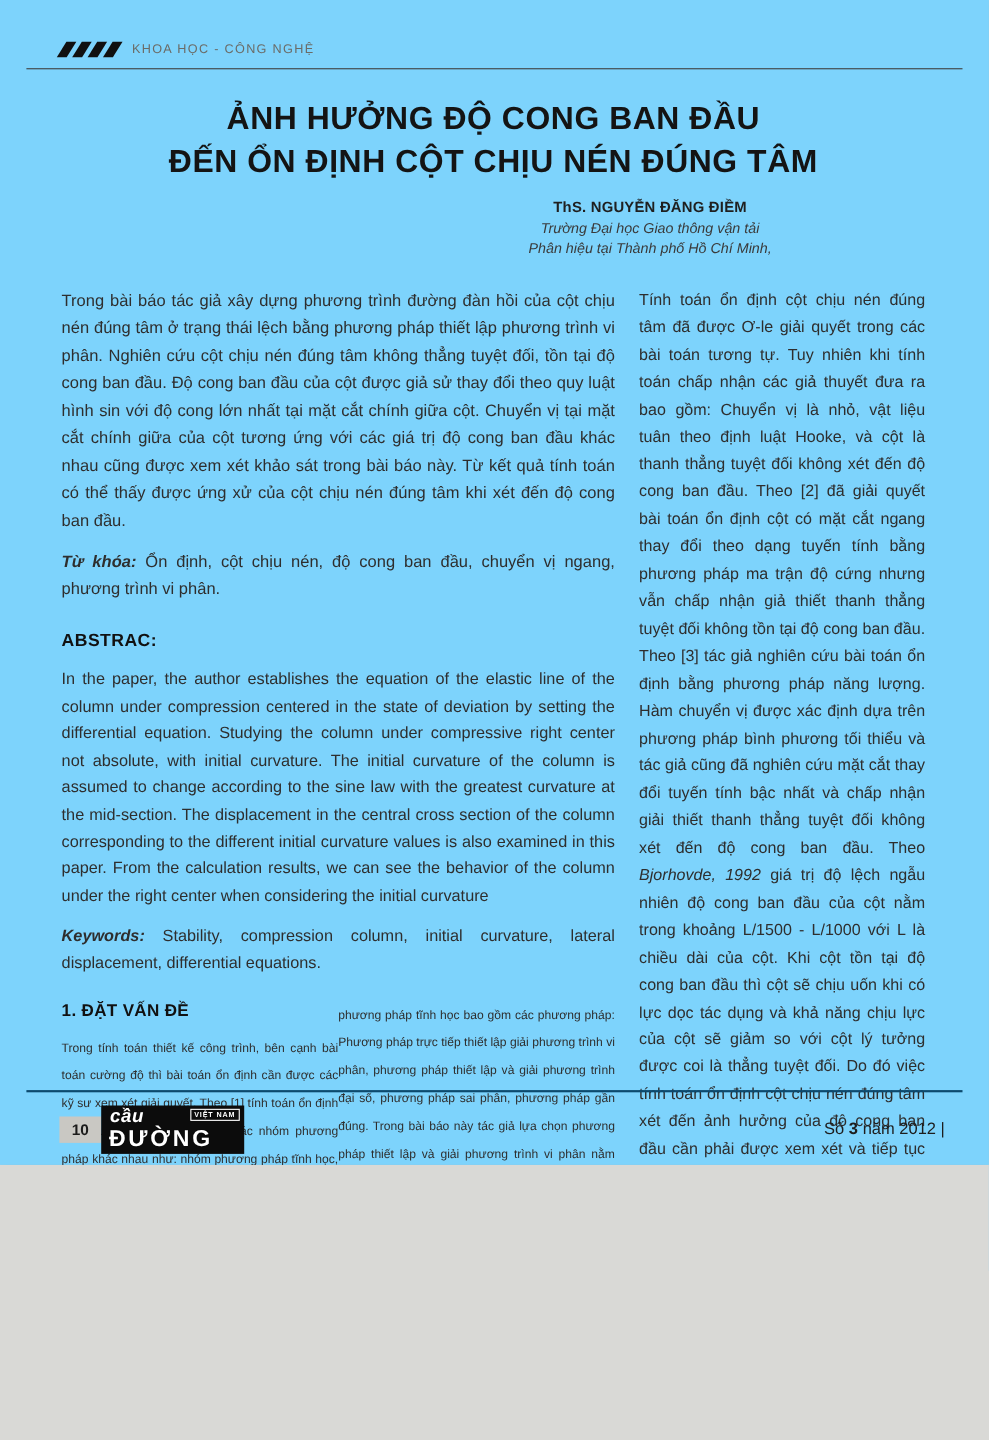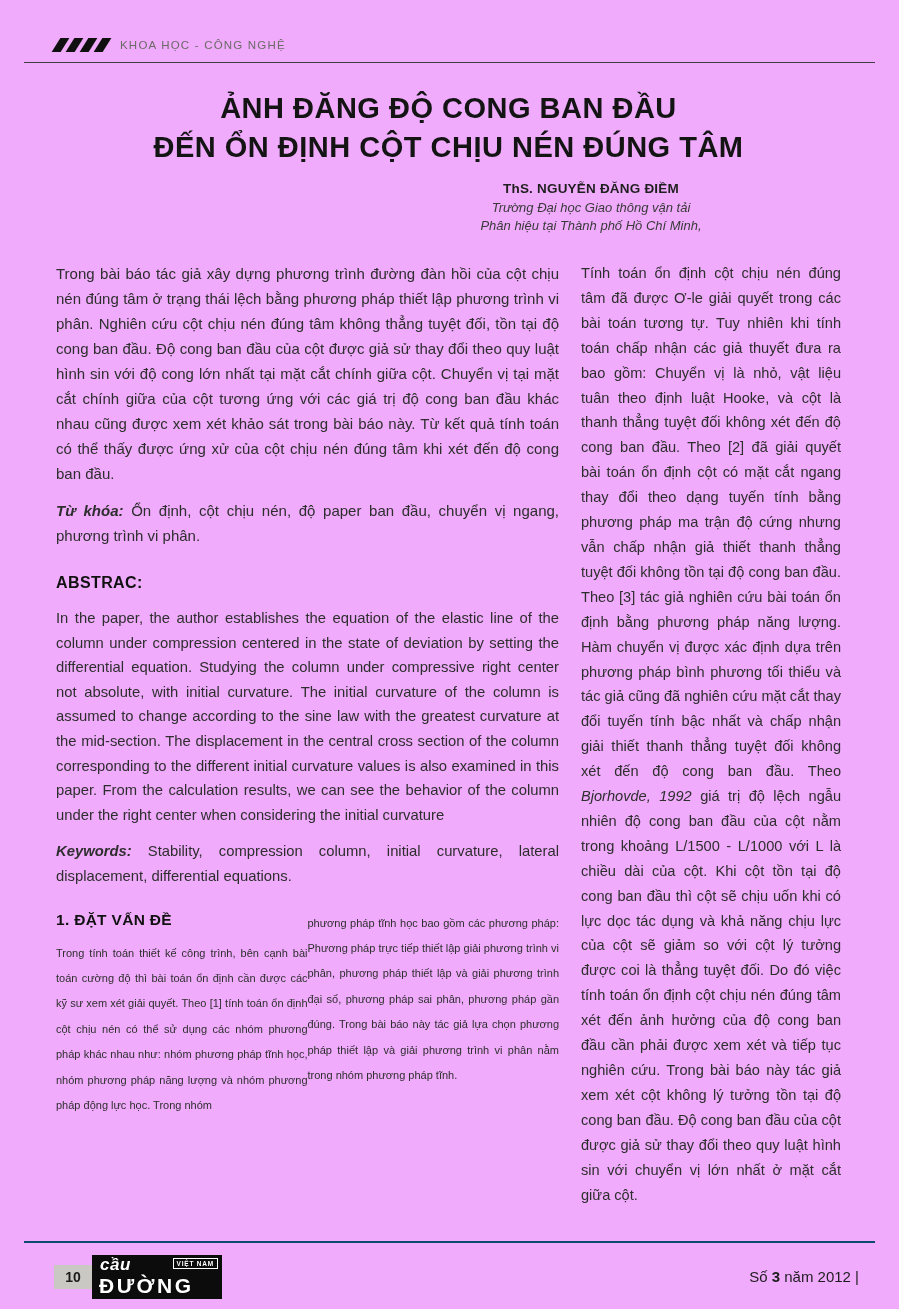--- a/index.html
+++ b/index.html
@@ -1,22 +1,22 @@
 <!DOCTYPE html>
 <html lang="vi"><head>
 <meta charset="utf-8">
 <style>
   * { box-sizing: border-box; }
   html, body { margin: 0; padding: 0; background: #d9d9d6; }
   .page {
     position: relative;
     width: 899px;
-    height: 1309px;
+    height: 1059px;
     margin: 0 auto;
-    background: #f0abfc;
+    background: #7dd3fc;
     color: #262626;
     font-family: "Liberation Sans", "DejaVu Sans", sans-serif;
     padding: 38px 58px 0 56px;
     overflow: hidden;
     box-shadow: 0 0 6px rgba(0,0,0,.25);
   }
 
   
   .kicker-wrap {
     margin: 0 -34px 0 -32px;
@@ -194,39 +194,39 @@
         <span class="stripe"></span>
         <span class="stripe"></span>
         <span class="stripe"></span>
         <span class="stripe"></span>
       </span>
       <span class="kicker-label">KHOA HỌC - CÔNG NGHỆ</span>
     </div>
   </div>
 
   <div class="title">
-    <div>ẢNH ĐĂNG ĐỘ CONG BAN ĐẦU</div>
+    <div>ẢNH HƯỞNG ĐỘ CONG BAN ĐẦU</div>
     <div>ĐẾN ỔN ĐỊNH CỘT CHỊU NÉN ĐÚNG TÂM</div>
   </div>
 
   <div class="author-block">
     <div class="author-name">ThS. NGUYỄN ĐĂNG ĐIỀM</div>
     <div class="author-affiliation">
       <div>Trường Đại học Giao thông vận tải</div>
       <div>Phân hiệu tại Thành phố Hồ Chí Minh,</div>
     </div>
   </div>
 
   <div class="body-columns">
 
     <div class="left-area">
 
       <section>
         <p class="body-text">Trong bài báo tác giả xây dựng phương trình đường đàn hồi của cột chịu nén đúng tâm ở trạng thái lệch bằng phương pháp thiết lập phương trình vi phân. Nghiên cứu cột chịu nén đúng tâm không thẳng tuyệt đối, tồn tại độ cong ban đầu. Độ cong ban đầu của cột được giả sử thay đổi theo quy luật hình sin với độ cong lớn nhất tại mặt cắt chính giữa cột. Chuyển vị tại mặt cắt chính giữa của cột tương ứng với các giá trị độ cong ban đầu khác nhau cũng được xem xét khảo sát trong bài báo này. Từ kết quả tính toán có thể thấy được ứng xử của cột chịu nén đúng tâm khi xét đến độ cong ban đầu.</p>
-        <p class="body-text"><span class="kw-label">Từ khóa:</span><span> Ổn định, cột chịu nén, độ paper ban đầu, chuyển vị ngang, phương trình vi phân.</span></p>
+        <p class="body-text"><span class="kw-label">Từ khóa:</span><span> Ổn định, cột chịu nén, độ cong ban đầu, chuyển vị ngang, phương trình vi phân.</span></p>
       </section>
 
       <section class="abstract-en-block">
         <h2 class="sec-heading">ABSTRAC:</h2>
         <p class="body-text-en">In the paper, the author establishes the equation of the elastic line of the column under compression centered in the state of deviation by setting the differential equation. Studying the column under compressive right center not absolute, with initial curvature. The initial curvature of the column is assumed to change according to the sine law with the greatest curvature at the mid-section. The displacement in the central cross section of the column corresponding to the different initial curvature values is also examined in this paper. From the calculation results, we can see the behavior of the column under the right center when considering the initial curvature</p>
         <p class="body-text-en"><span class="kw-label">Keywords:</span><span> Stability, compression column, initial curvature, lateral displacement, differential equations.</span></p>
       </section>
 
       <div class="two-col">
         <div class="col">

